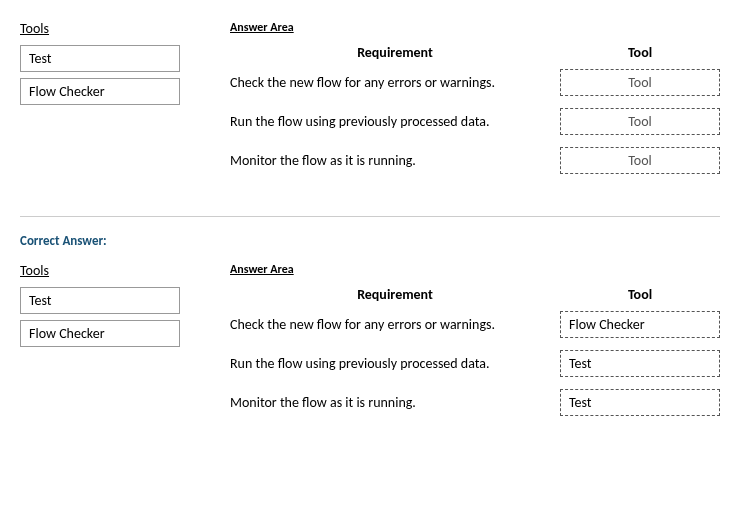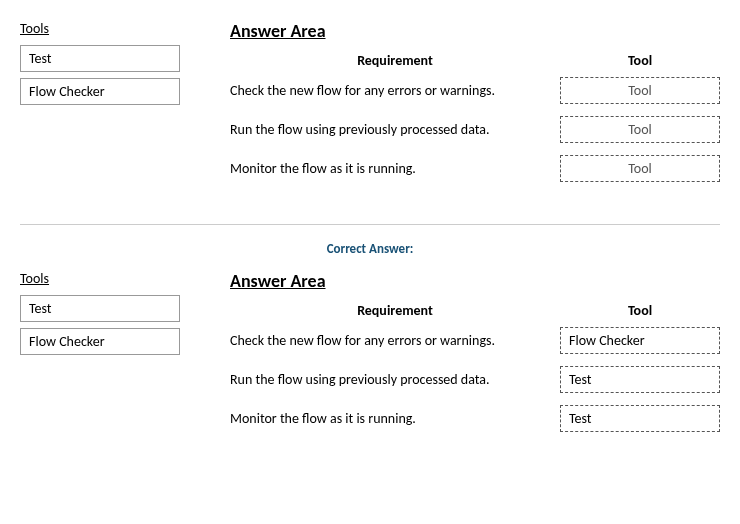--- a/index.html
+++ b/index.html
@@ -38,21 +38,21 @@
       font-size: 14px;
       width: 160px;
     }
 
     .answer-area {
       flex: 1;
     }
 
     .answer-area h3 {
       font-weight: bold;
-      font-size: 18px;
+      font-size: 12px;
       margin-bottom: 10px;
       text-decoration: underline;
     }
 
     .answer-table {
       width: 100%;
     }
 
     .answer-header {
       display: flex;
@@ -98,21 +98,20 @@
     }
 
     .tool-box.filled {
       color: #000;
       text-align: left;
     }
 
     .correct-answer-label {
       font-size: 13px;
       margin-bottom: 14px;
-      text-align: center;
     }
 
     .correct-answer-label span {
       font-weight: bold;
       color: #1a5276;
     }
 
     .divider {
       border: none;
       border-top: 1px solid #ccc;

